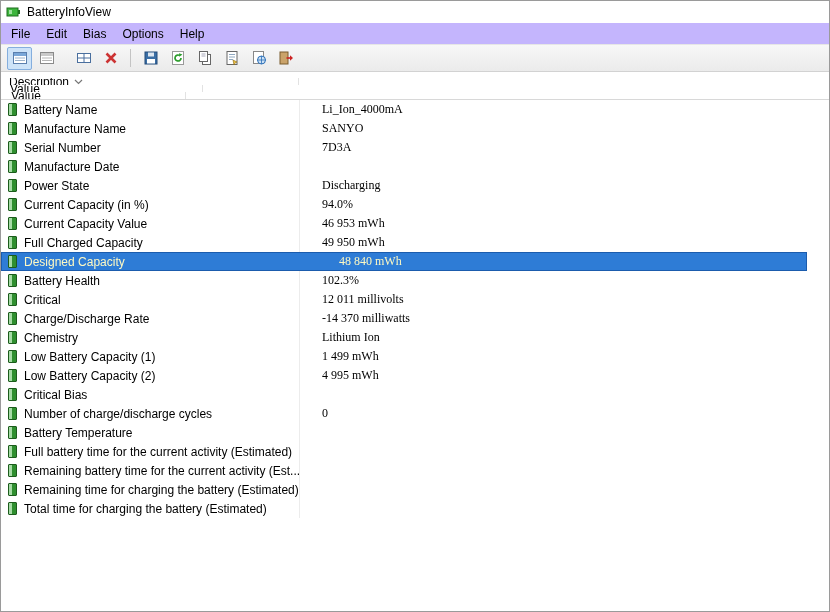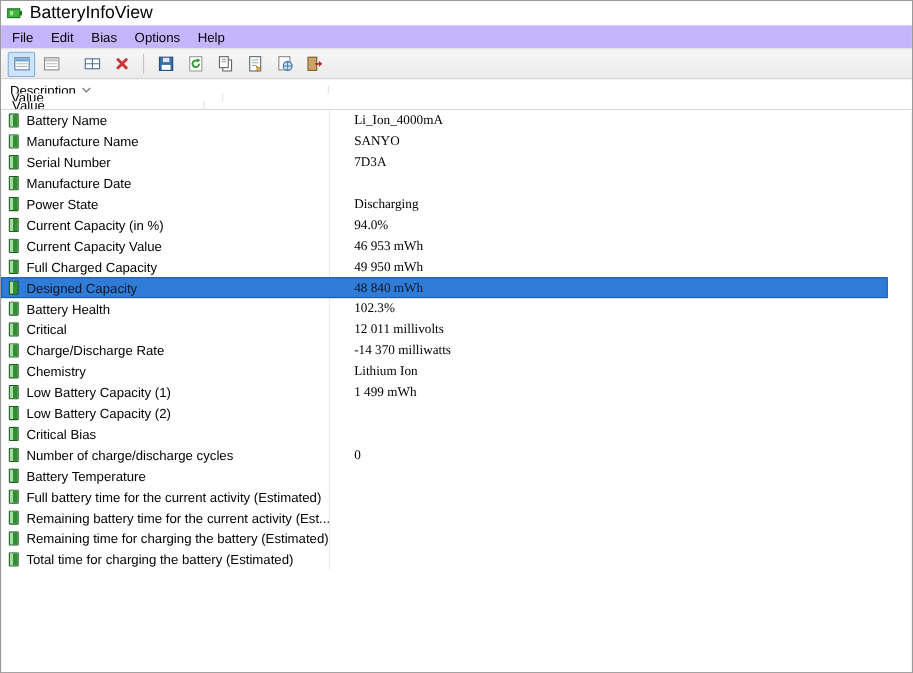--- a/index.html
+++ b/index.html
@@ -8,21 +8,21 @@
     font-family:"Liberation Sans", sans-serif;
     font-size:12px; color:#000;
     width:830px; height:612px; overflow:hidden;
   }
   #app {
     width:830px; height:612px; background:#fff;
     border:1px solid #9a9a9a; position:relative;
   }
   
   .titlebar { height:22px; display:flex; align-items:center; gap:5px; padding-left:5px; background:#fff; }
-  .titlebar .title { font-size:16px; }
+  .titlebar .title { font-size:12px; }
   
   .menubar { height:21px; display:flex; align-items:center; background:#c4b5fd; padding-left:2px; }
   .menu-item { padding:2px 8px; cursor:default; }
   
   .toolbar {
     height:28px; background:linear-gradient(#f7f7f7,#ebebeb);
     border-top:1px solid #e6e6e6; border-bottom:1px solid #d2d2d2;
     display:flex; align-items:center; padding-left:6px; gap:2px;
   }
   .tb-btn { width:25px; height:23px; display:flex; align-items:center; justify-content:center; border:1px solid transparent; border-radius:2px; }
@@ -35,21 +35,21 @@
   .hcol.c1 { width:298px; }
   .hcol.c2 { width:202px; padding-left:9px; }
   .hcol.c3 { width:185px; padding-left:10px; }
   .hcol.c4 { flex:1; padding-left:10px; border-right:none; }
   
   .rows {
     position:relative; width:830px;
     background:linear-gradient(#ececec,#ececec) 298px 0 / 1px 100% no-repeat;
   }
   .row { display:flex; height:19px; width:806px; align-items:center; border:1px solid transparent; }
-  .row.selected { background:#2e7cd6; border:1px solid #1b5cad; color:#0f172a; }
+  .row.selected { background:#2e7cd6; border:1px solid #1b5cad; color:#fef9c3;gap:17px; }
   .cell { white-space:nowrap; overflow:hidden; }
   .cell-desc { width:297px; display:flex; align-items:center; gap:7px; padding-left:6px; }
   .cell-v1 { width:202px; padding-left:23px;font-family:Liberation Serif, serif; }
   .cell-v2 { width:185px; padding-left:10px; }
   .cell-v3 { flex:1; padding-left:10px; }
   
   .bat-icon {
     position:relative; flex:0 0 auto; width:9px; height:13px;
     background:linear-gradient(90deg,#a6dba6 0 3px,#2f8f2f 3px);
     border:1px solid #1c5c1c; border-radius:1px;
@@ -321,20 +321,21 @@
         </div>
         <div class="cell cell-v1">1 499 mWh</div>
         <div class="cell cell-v2"></div>
         <div class="cell cell-v3"></div>
       </div>
       <div class="row">
         <div class="cell cell-desc">
           <span class="bat-icon"></span>
           <span>Low Battery Capacity (2)</span>
         </div>
+        <div class="cell cell-v1">4 995 mWh</div>
         <div class="cell cell-v2"></div>
         <div class="cell cell-v3"></div>
       </div>
       <div class="row">
         <div class="cell cell-desc">
           <span class="bat-icon"></span>
           <span>Critical Bias</span>
         </div>
         <div class="cell cell-v1"></div>
         <div class="cell cell-v2"></div>

